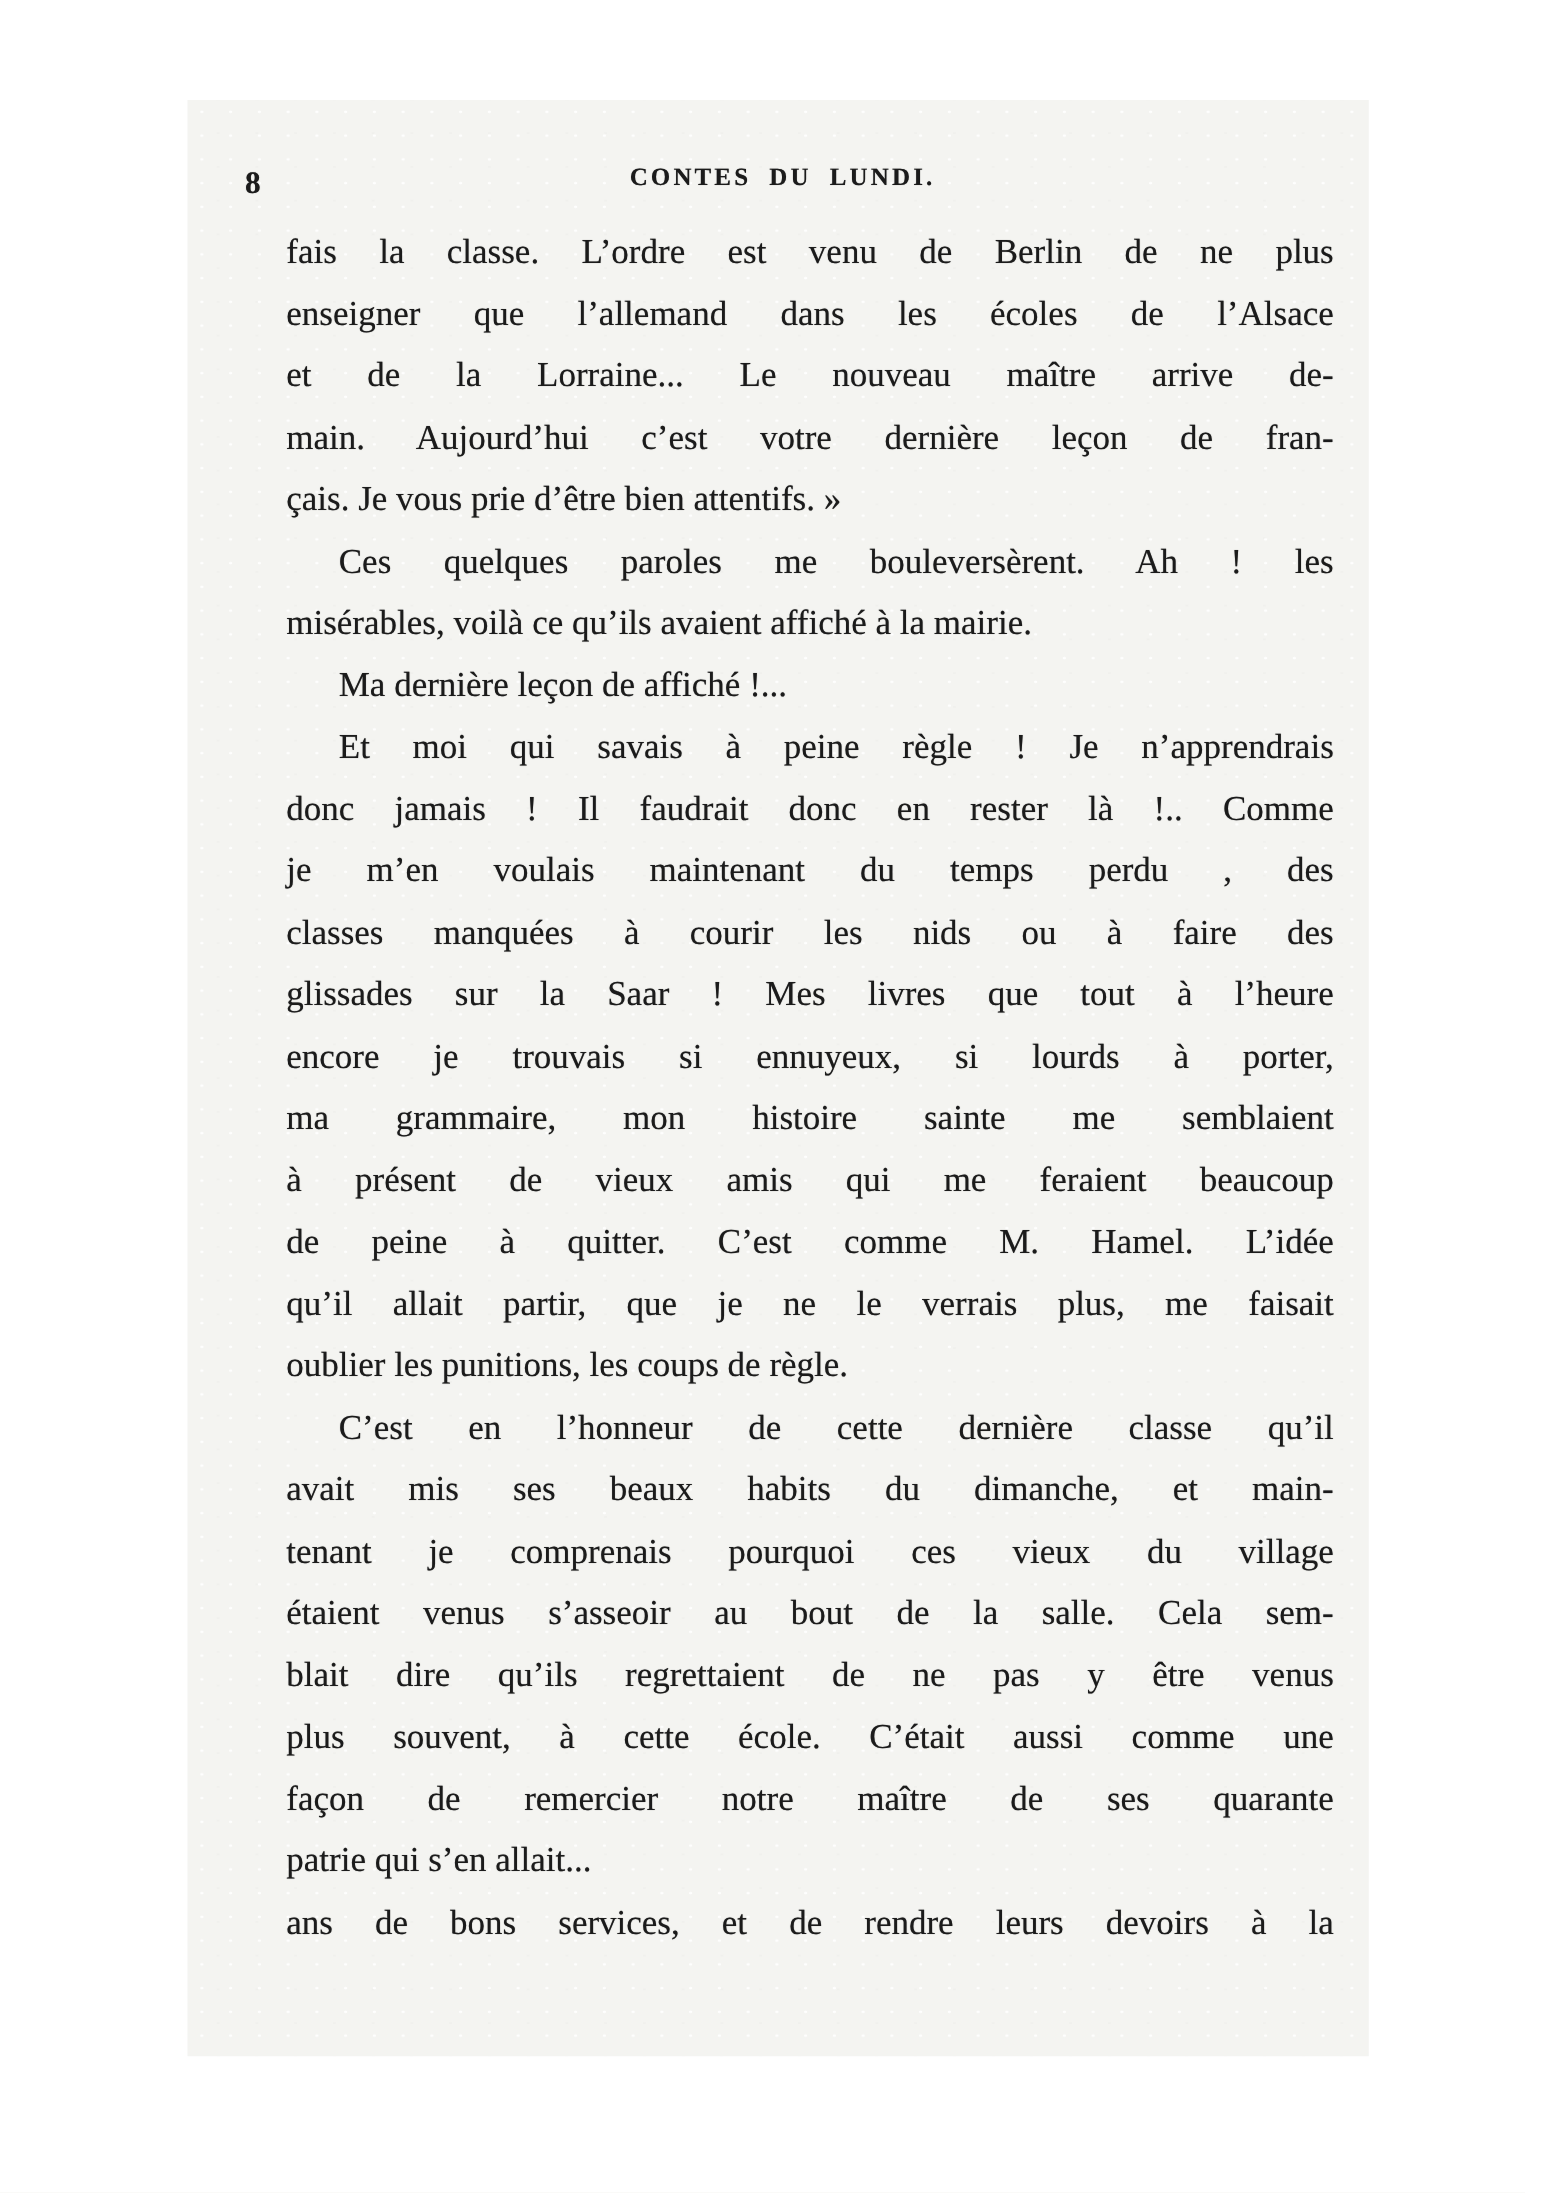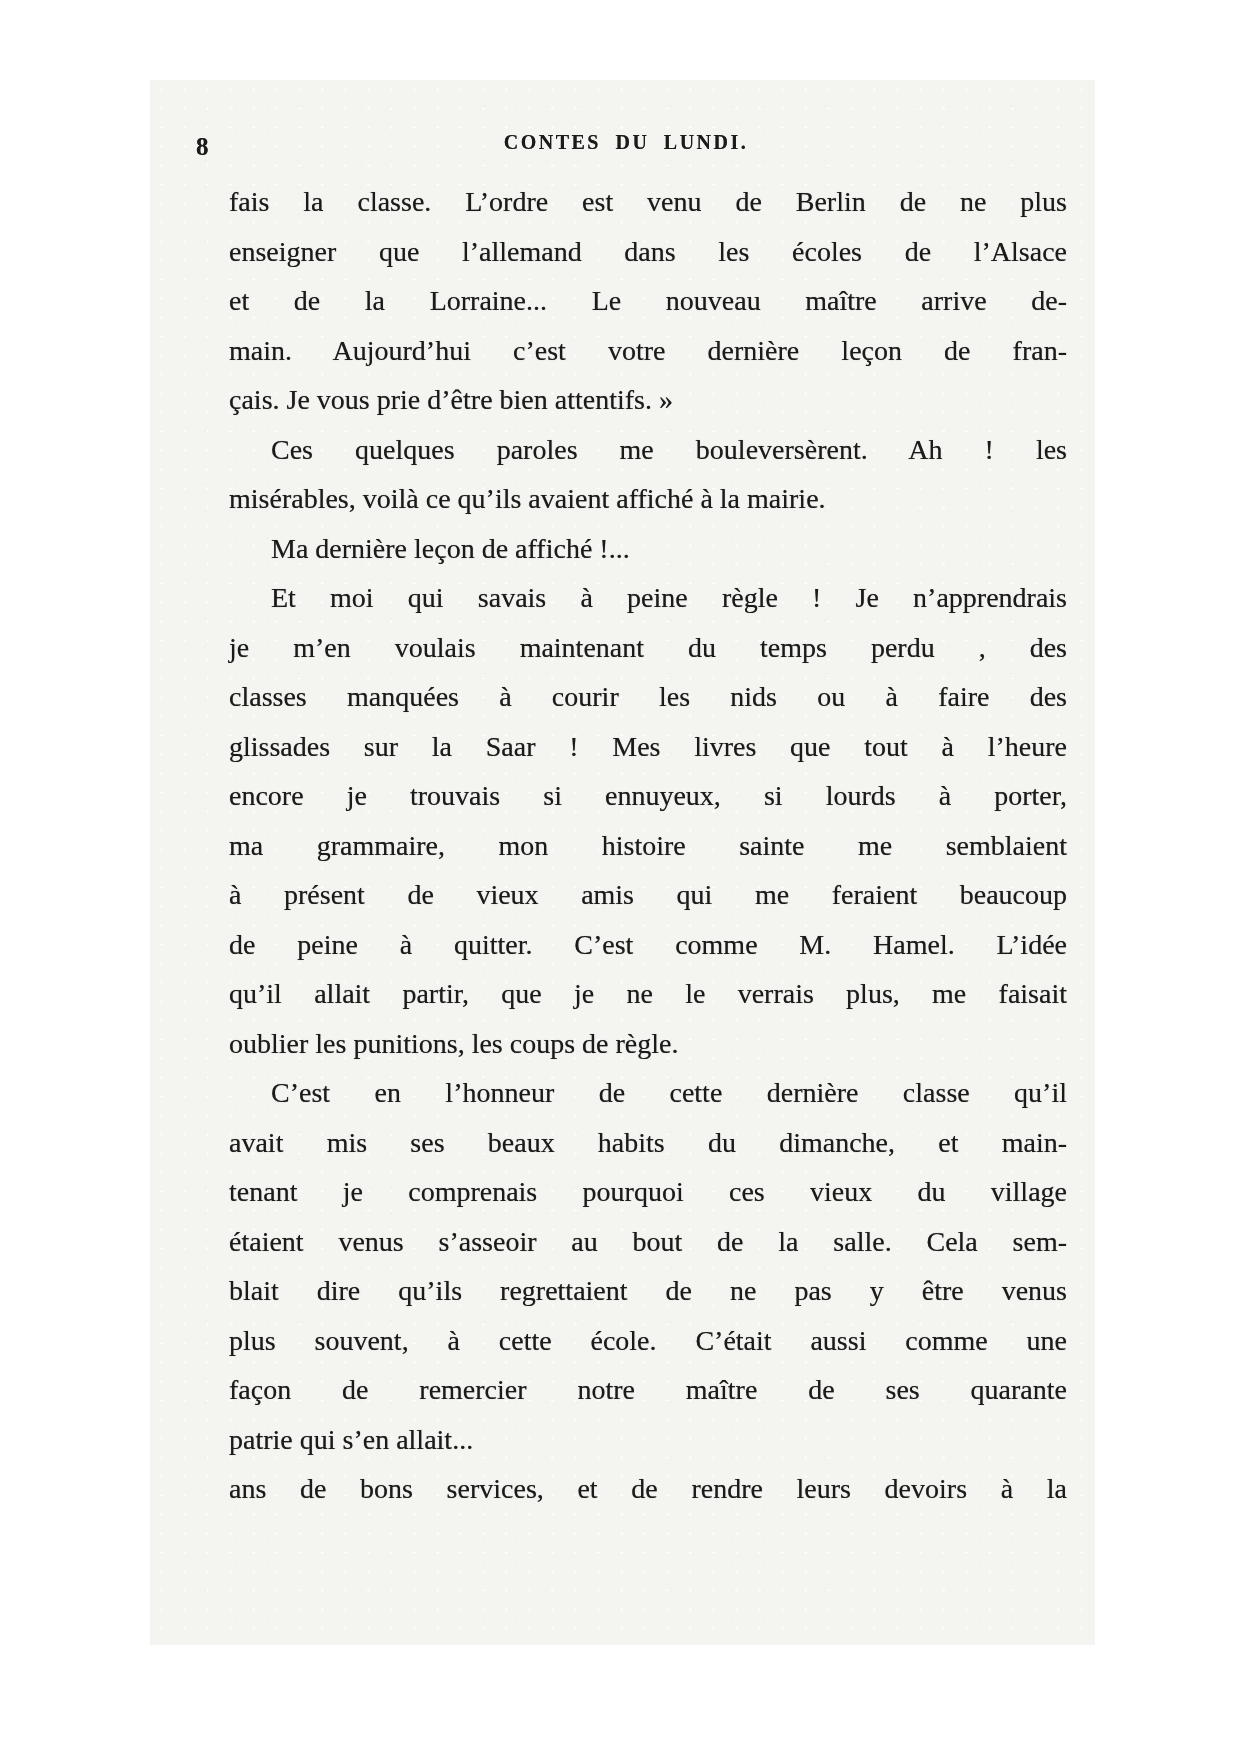--- a/index.html
+++ b/index.html
@@ -81,20 +81,21 @@
 <div class="page-body">
     <div class="line just">fais la classe. L’ordre est venu  de Berlin  de ne plus</div>
     <div class="line just">enseigner que l’allemand dans les écoles de l’Alsace</div>
     <div class="line just">et de la Lorraine... Le nouveau maître arrive de-</div>
     <div class="line just">main. Aujourd’hui c’est votre dernière leçon de fran-</div>
     <div class="line">çais. Je vous prie d’être bien attentifs. »</div>
     <div class="line indent just">Ces quelques paroles me bouleversèrent. Ah ! les</div>
     <div class="line">misérables, voilà ce qu’ils avaient affiché à la mairie.</div>
     <div class="line indent">Ma dernière leçon de affiché !...</div>
     <div class="line indent just">Et moi qui savais à peine règle ! Je n’apprendrais</div>
+    <div class="line just">donc jamais ! Il faudrait donc en rester là !.. Comme</div>
     <div class="line just">je m’en voulais maintenant du temps perdu , des</div>
     <div class="line just">classes manquées à courir les nids ou à faire des</div>
     <div class="line just">glissades sur la Saar ! Mes livres que tout à l’heure</div>
     <div class="line just">encore je trouvais si ennuyeux, si lourds à porter,</div>
     <div class="line just">ma grammaire, mon histoire sainte me semblaient</div>
     <div class="line just">à présent de vieux amis qui me feraient beaucoup</div>
     <div class="line just">de peine à quitter. C’est comme M. Hamel. L’idée</div>
     <div class="line just">qu’il allait partir, que je ne le verrais plus, me faisait</div>
     <div class="line">oublier les punitions, les coups de règle.</div>
     <div class="line indent just">C’est en l’honneur de cette dernière classe qu’il</div>

